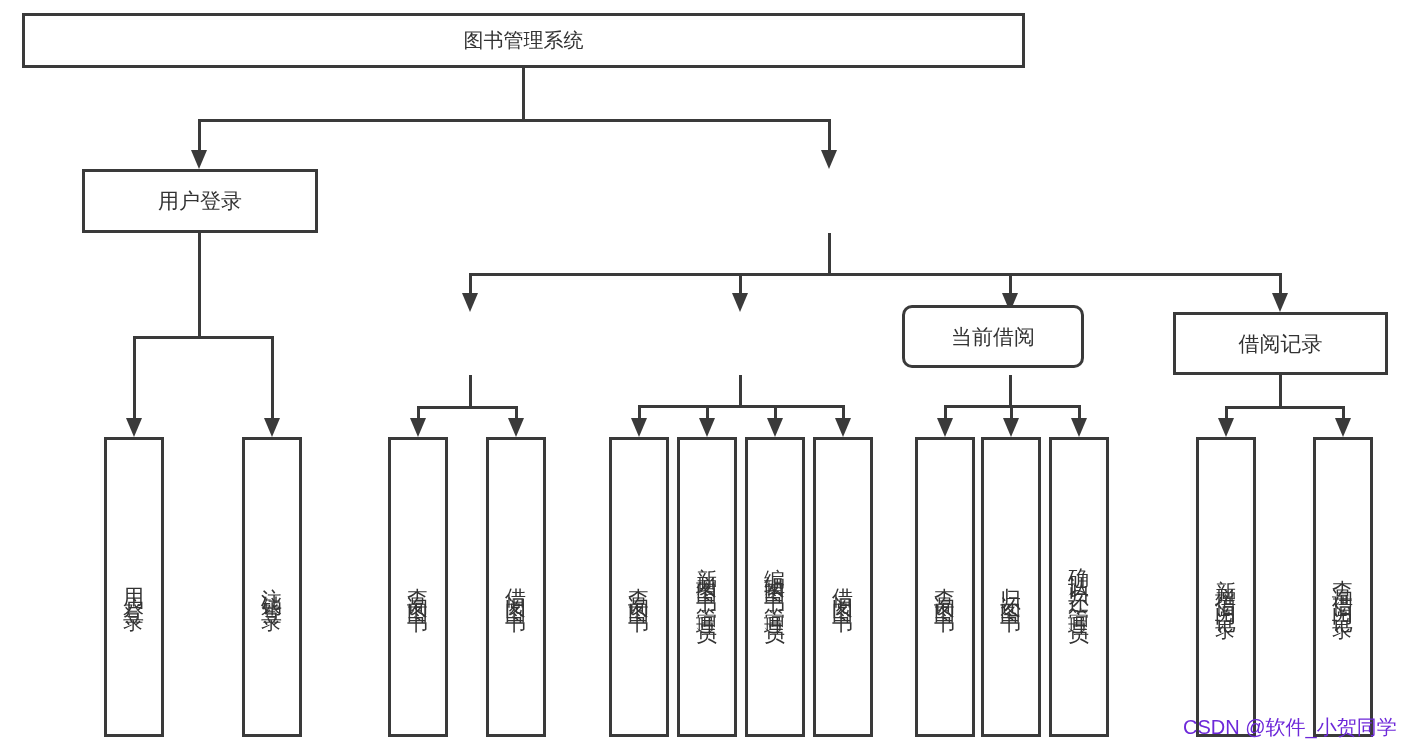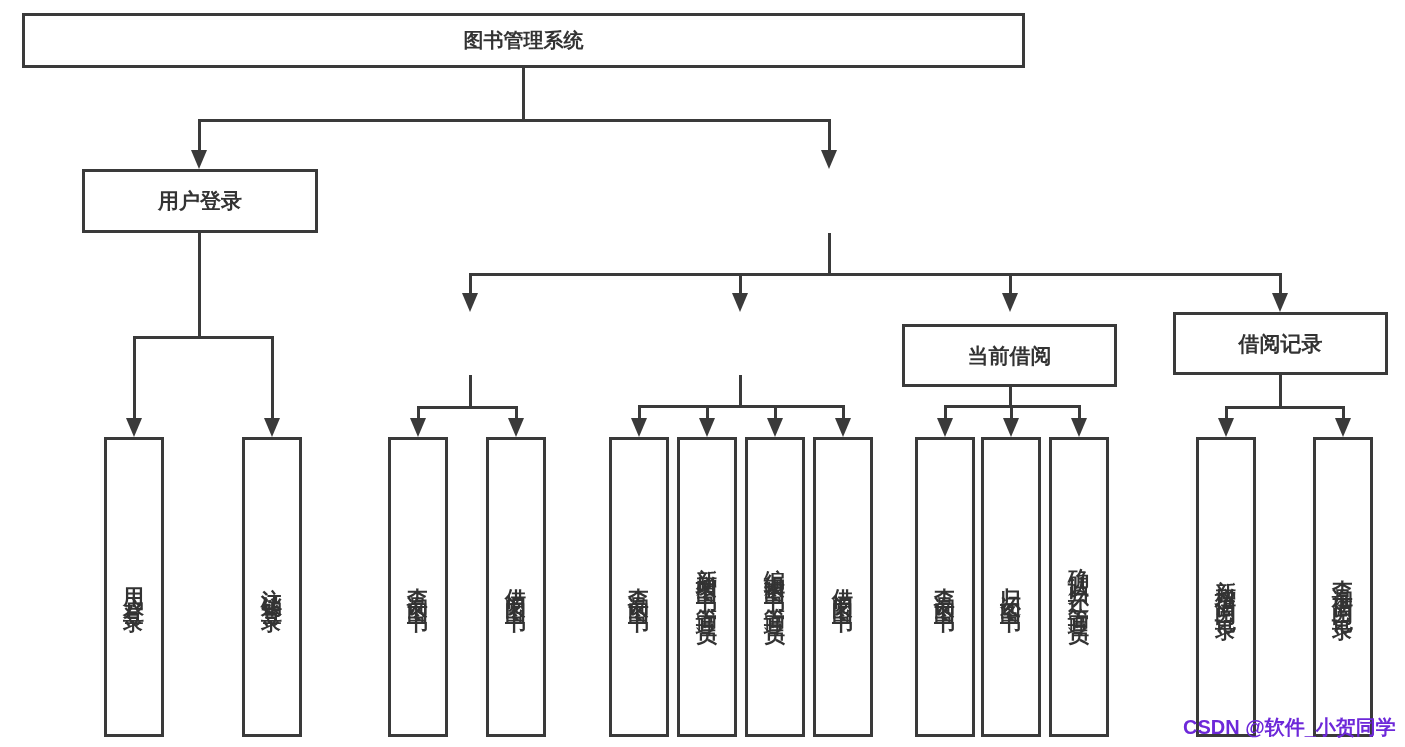--- a/index.html
+++ b/index.html
@@ -4,21 +4,20 @@
 <style>
   * { margin: 0; padding: 0; box-sizing: border-box; }
   html, body { background: #ffffff; }
   body { font-family: "Liberation Sans", "DejaVu Sans", sans-serif; }
   .canvas {
     position: relative;
     width: 1405px;
     height: 747px;
     background: #ffffff;
     overflow: hidden;
-    font-weight: bold;
   }
   .box {
     position: absolute;
     border: 3px solid #3a3a3a;
     background: #ffffff;
     display: flex;
     align-items: center;
     justify-content: center;
     color: #333333;
     font-size: 21px;
@@ -59,21 +58,21 @@
 </style>
 </head>
 <body>
 
 <div class="canvas">
 
   <div class="box root" style="left:22px; top:13px; width:1003px; height:55px;">图书管理系统</div>
 
   <div class="box" style="left:82px; top:169px; width:236px; height:64px;">用户登录</div>
 
-  <div class="box" style="left:902px; top:324px; width:215px; height:63px;">当前借阅</div>
+  <div class="box" style="left:902px; top:305px; width:182px; height:63px;border-radius:10px;">当前借阅</div>
   <div class="box" style="left:1173px; top:312px; width:215px; height:63px;">借阅记录</div>
 
   <div class="box leaf" style="left:104px; top:437px; width:60px; height:300px;">用户登录</div>
   <div class="box leaf" style="left:242px; top:437px; width:60px; height:300px;">注销登录</div>
 
   <div class="box leaf" style="left:388px; top:437px; width:60px; height:300px;">查询图书</div>
   <div class="box leaf" style="left:486px; top:437px; width:60px; height:300px;">借阅图书</div>
 
   <div class="box leaf" style="left:609px; top:437px; width:60px; height:300px;">查询图书</div>
   <div class="box leaf" style="left:677px; top:437px; width:60px; height:300px;">新增图书（管理员）</div>

